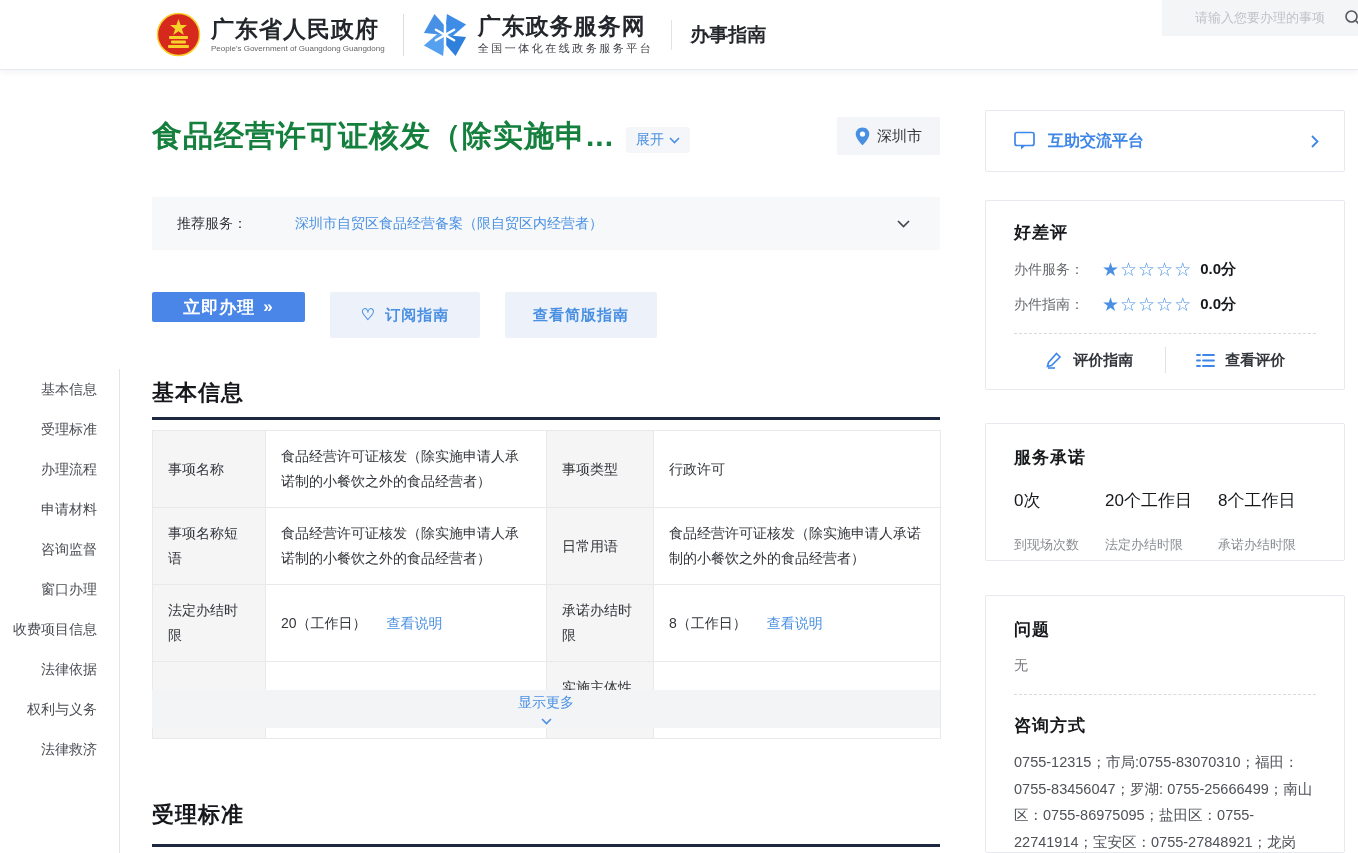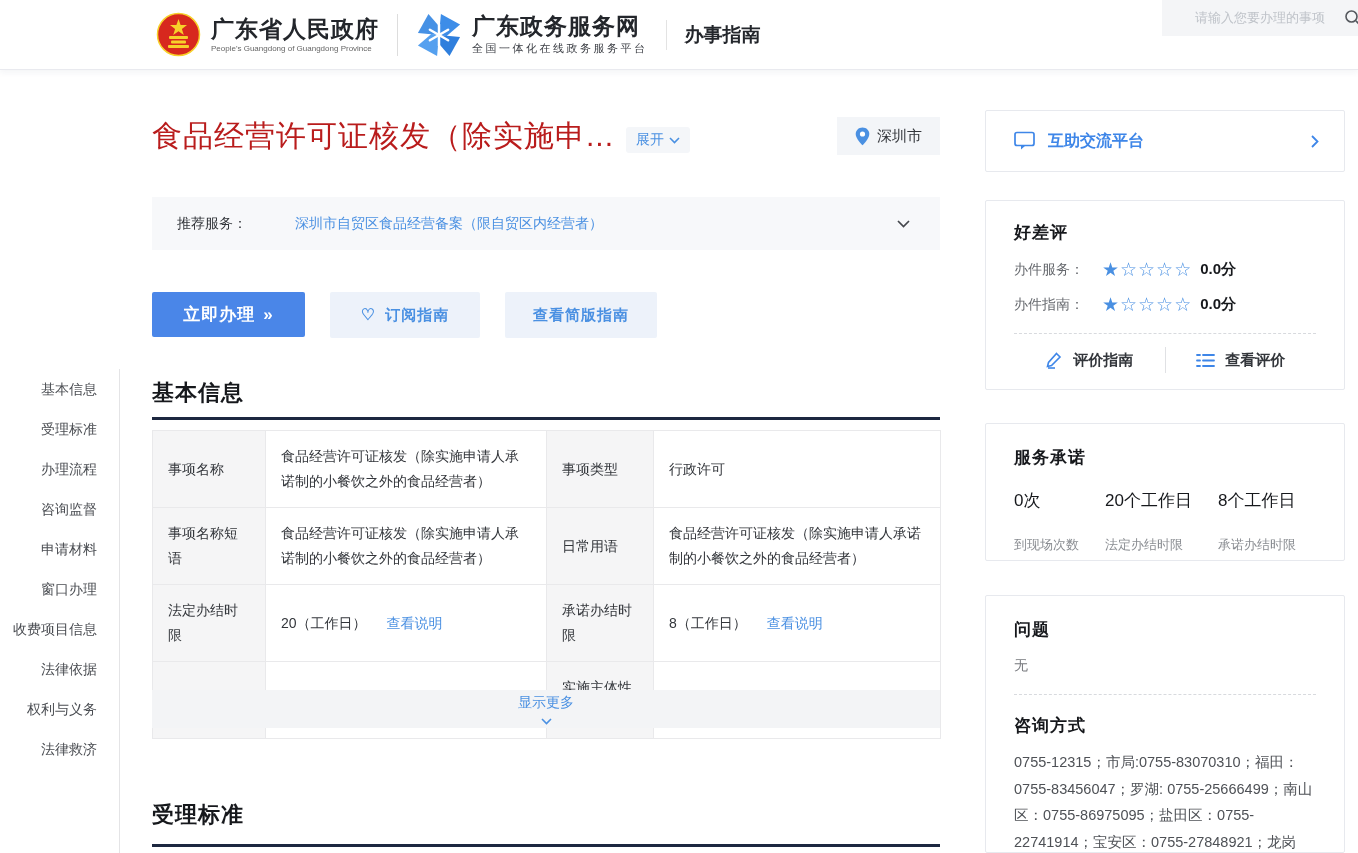--- a/index.html
+++ b/index.html
@@ -43,21 +43,21 @@
     border-right:1px solid #e4e4e6;
   }
   .left-nav-item {
     height:40px; line-height:40px; text-align:right; padding-right:22px;
     font-size:14px; color:#4a4d52; font-weight:500; cursor:pointer; white-space:nowrap;
   }
 
   
   .main { position:absolute; top:0; left:152px; width:788px; }
   .title-row { position:absolute; top:115px; left:0; width:788px; display:flex; align-items:flex-start; }
-  .page-title { font-size:30px; font-weight:400; color:#b91c1c; line-height:42px; letter-spacing:1px; }
+  .page-title { font-size:30px; font-weight:700; color:#15803d; line-height:42px; letter-spacing:1px; }
   .expand-chip {
     display:inline-flex; align-items:center; gap:5px; margin:12px 0 0 12px;
     background:#f4f6f9; color:#4a90e2; font-size:14px; padding:4px 10px;
     border-radius:3px; cursor:pointer; white-space:nowrap;
   }
   .loc-chip {
     position:absolute; top:117px; right:0; width:103px; height:38px;
     background:#f3f5f8; display:flex; align-items:center; justify-content:center;
     gap:7px; font-size:15px; color:#33363b; cursor:pointer;
   }
@@ -65,21 +65,21 @@
   .recommend-bar {
     position:absolute; top:197px; left:0; width:788px; height:53px;
     background:#f7f8fa; display:flex; align-items:center; padding:0 30px 0 25px;
   }
   .recommend-label { font-size:14px; color:#33363b; }
   .recommend-link { font-size:14px; color:#4a90e2; margin-left:48px; cursor:pointer; text-decoration:none; }
   .recommend-bar .chev { margin-left:auto; cursor:pointer; }
 
   .btn-row { position:absolute; top:292px; left:0; display:flex; }
   .btn-apply {
-    width:153px; height:45px; background:#4a86e8; color:#fff; border:none;
+    width:153px; height:30px; background:#4a86e8; color:#fff; border:none;
     font-size:17px; font-weight:700; border-radius:2px; cursor:pointer;
     display:flex; align-items:center; justify-content:center; gap:8px;
     font-family:"Liberation Sans", sans-serif; letter-spacing:1px;
   }
   .btn-light {
     height:46px; background:#edf2fa; color:#4a90e2; border:none;
     font-size:15px; font-weight:600; border-radius:2px; cursor:pointer;
     display:flex; align-items:center; justify-content:center; gap:9px;
     font-family:"Liberation Sans", sans-serif; letter-spacing:1px;
   }
@@ -162,21 +162,21 @@
           <svg width="45" height="45" viewBox="0 0 45 45">
             <circle cx="22.5" cy="22.5" r="21" fill="#d7281e" stroke="#f7d02a" stroke-width="1.5"></circle>
             <polygon points="22.5,7 24.6,13 31,13 25.9,16.9 27.8,23 22.5,19.3 17.2,23 19.1,16.9 14,13 20.4,13" fill="#f7d02a"></polygon>
             <rect x="13" y="24" width="19" height="3" rx="1" fill="#f7d02a"></rect>
             <rect x="15" y="28.5" width="15" height="3" rx="1" fill="#f7d02a"></rect>
             <rect x="12" y="33" width="21" height="3" rx="1" fill="#f7d02a"></rect>
           </svg>
         </span>
         <div class="logo-text">
           <div class="logo-title">广东省人民政府</div>
-          <div class="logo-sub-en">People's Guangdong of Guangdong Province</div>
+          <div class="logo-sub-en">People's Government of Guangdong Guangdong</div>
         </div>
       </div>
 
       <div class="hdr-divider"></div>
 
       <div class="logo-block">
         <span>
           <svg width="46" height="46" viewBox="0 0 48 48">
             <g fill="#3d8de8">
               <polygon points="24,24 26,2 46,13 32,25"></polygon>
@@ -210,22 +210,22 @@
           <line x1="11.8" y1="11.8" x2="16" y2="16"></line>
         </svg>
       </span>
     </div>
   </div>
 
   <nav class="left-nav">
     <div class="left-nav-item">基本信息</div>
     <div class="left-nav-item">受理标准</div>
     <div class="left-nav-item">办理流程</div>
+    <div class="left-nav-item">申请材料</div>
     <div class="left-nav-item">咨询监督</div>
-    <div class="left-nav-item">申请材料</div>
     <div class="left-nav-item">窗口办理</div>
     <div class="left-nav-item">收费项目信息</div>
     <div class="left-nav-item">法律依据</div>
     <div class="left-nav-item">权利与义务</div>
     <div class="left-nav-item">法律救济</div>
   </nav>
 
   <div class="main">
 
     <div class="title-row">

